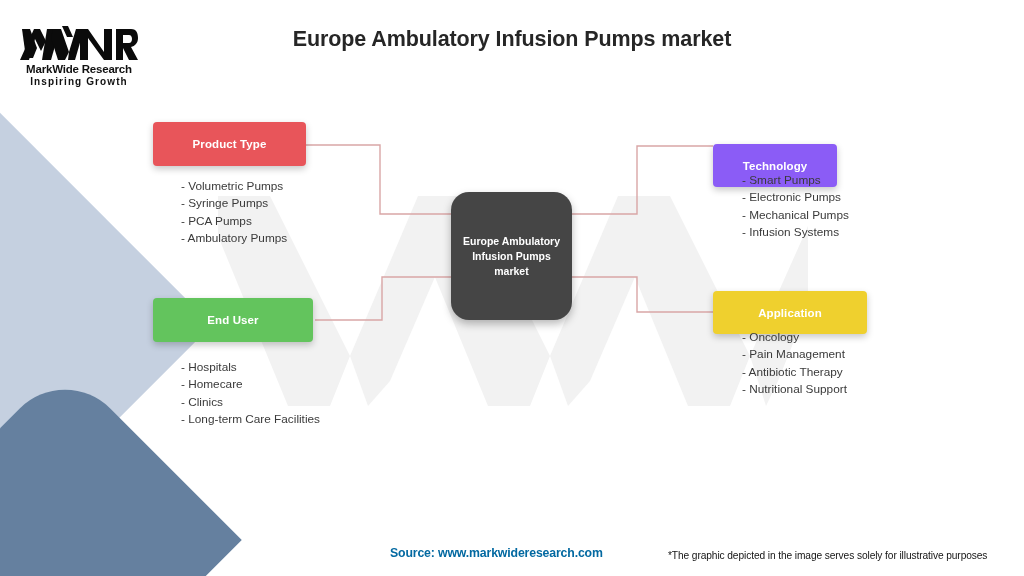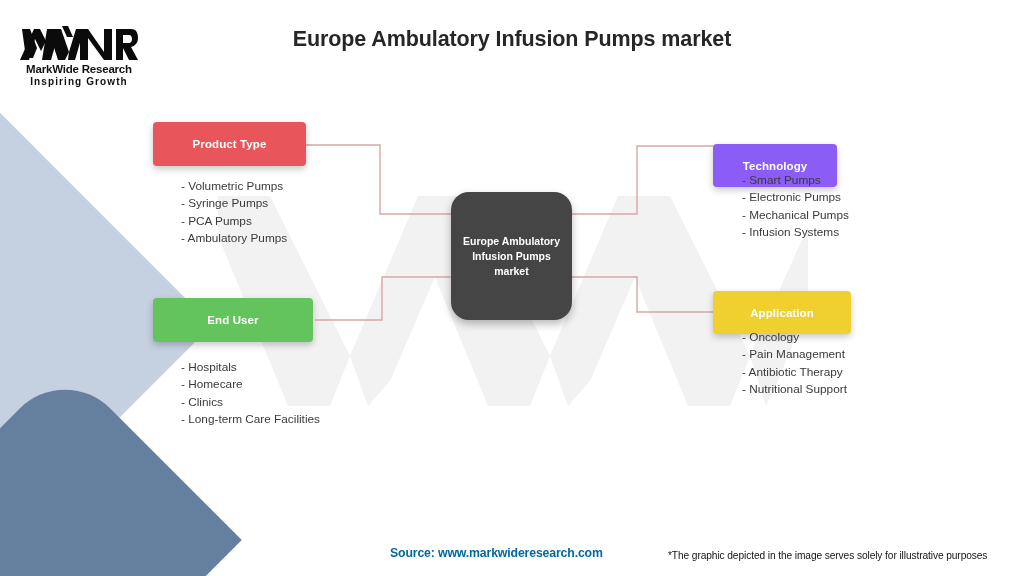--- a/index.html
+++ b/index.html
@@ -119,21 +119,21 @@
     color: #ffffff;
     font-size: 11.5px;
     font-weight: bold;
     letter-spacing: 0.1px;
     box-shadow: 0 3px 7px rgba(0,0,0,0.22);
   }
 
   .node-product  { left: 153px; top: 122px; width: 153px; height: 44px; background: #e8555a; }
   .node-enduser  { left: 153px; top: 298px; width: 160px; height: 44px; background: #63c45d; }
   .node-tech     { left: 713px; top: 124px; width: 124px; height: 43px; background: #8b5cf6; margin-top: 20px; }
-  .node-app      { left: 713px; top: 291px; width: 138px; height: 43px; background: #efd02e; }
+  .node-app      { left: 713px; top: 291px; width: 154px; height: 43px; background: #efd02e; }
 
   .node-center {
     position: absolute;
     left: 451px;
     top: 192px;
     width: 121px;
     height: 128px;
     background: #454545;
     border-radius: 18px;
     z-index: 4;

